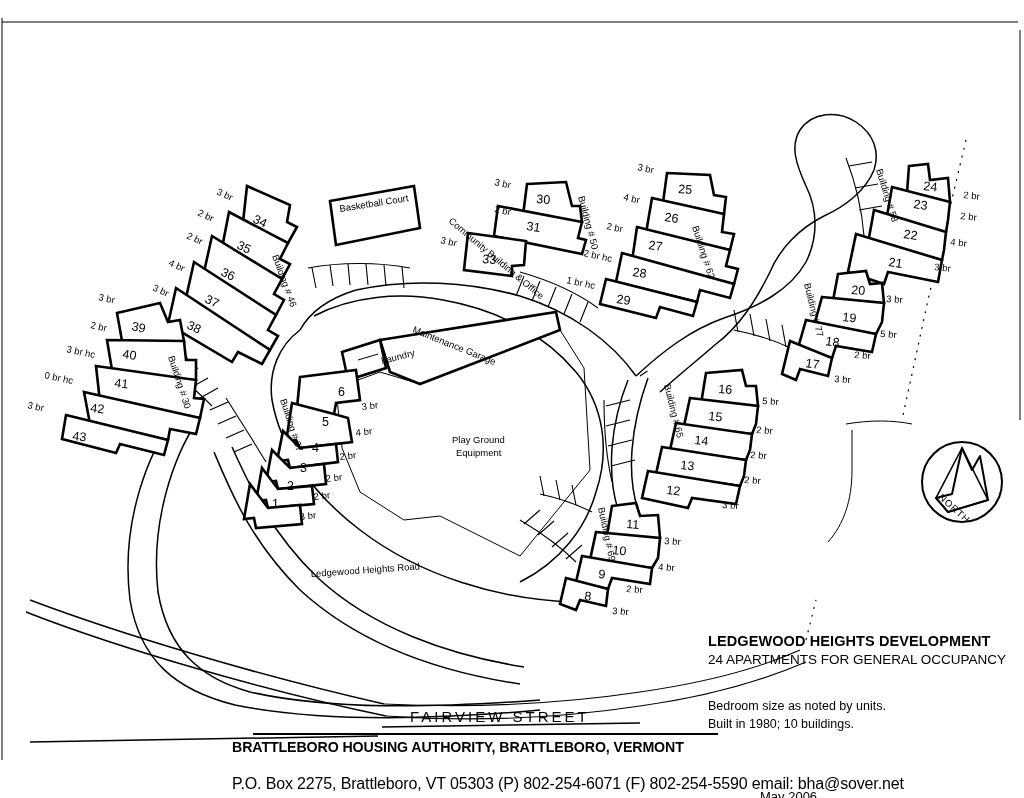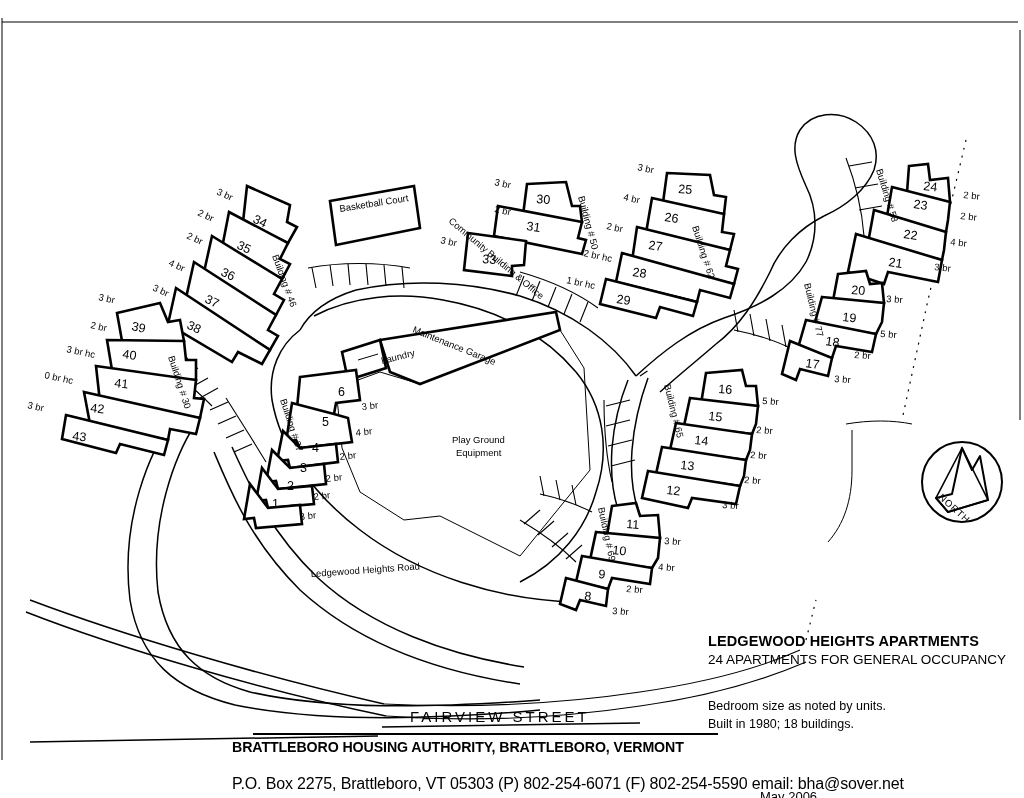--- a/index.html
+++ b/index.html
@@ -393,25 +393,25 @@
   <text class="fac" x="452" y="443">Play Ground</text>
   <text class="fac" x="456" y="456">Equipment</text>
 
   <text class="fac" x="311" y="577" transform="rotate(-4 311 577)">Ledgewood Heights Road</text>
   <text x="410" y="722" font-family="Liberation Sans, sans-serif" font-size="15" letter-spacing="3" fill="#000">FAIRVIEW  STREET</text>
 
   <text class="fac" x="938" y="498" transform="rotate(42 938 498)" font-size="11" letter-spacing="1">NORTH</text>
 </svg>
 
 <div class="titleblock">
-  <div class="tb-h1">LEDGEWOOD HEIGHTS APARTMENTS</div>
+  <div class="tb-h1">LEDGEWOOD HEIGHTS DEVELOPMENT</div>
   <div class="tb-h2">24 APARTMENTS FOR GENERAL OCCUPANCY</div>
   <div class="tb-note">
     <div>Bedroom size as noted by units.</div>
-    <div>Built in 1980; 18 buildings.</div>
+    <div>Built in 1980; 10 buildings.</div>
   </div>
 </div>
 
 <div class="rule"></div>
 <div class="footer">
   <div class="f-line1">BRATTLEBORO HOUSING AUTHORITY, BRATTLEBORO, VERMONT</div>
   <div class="f-line2">P.O. Box 2275, Brattleboro, VT 05303  (P) 802-254-6071  (F) 802-254-5590  email: bha@sover.net</div>
 </div>
 <div class="f-date">May 2006</div>
 

